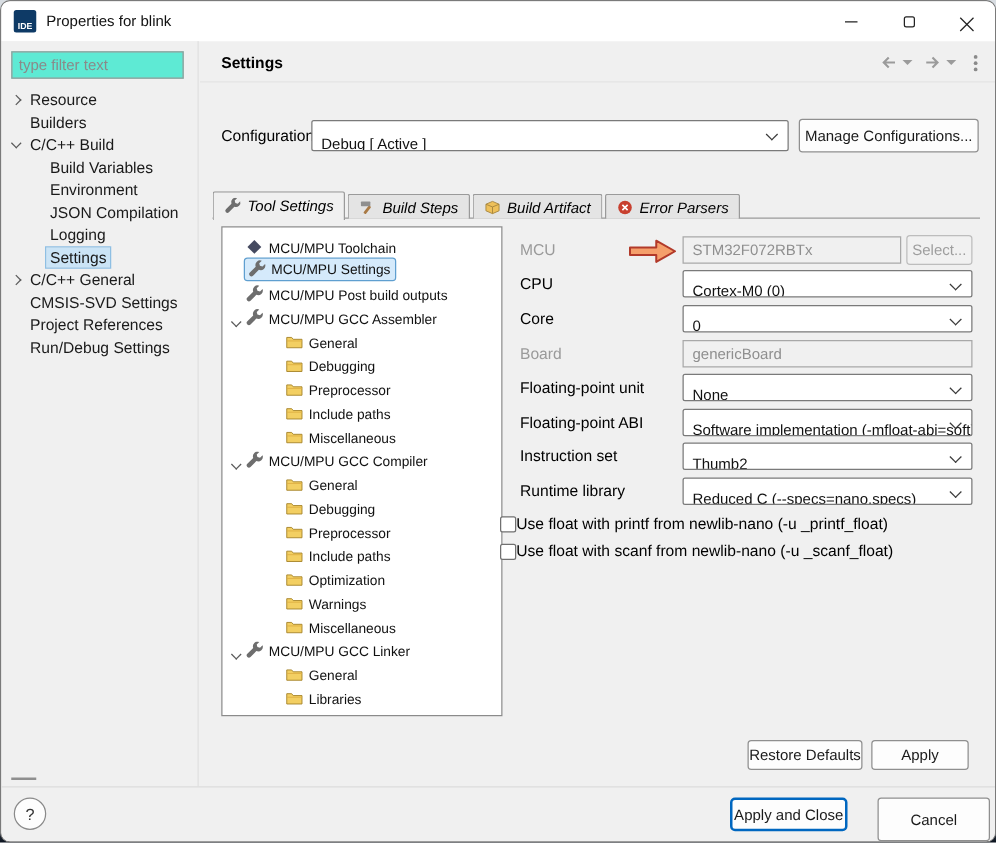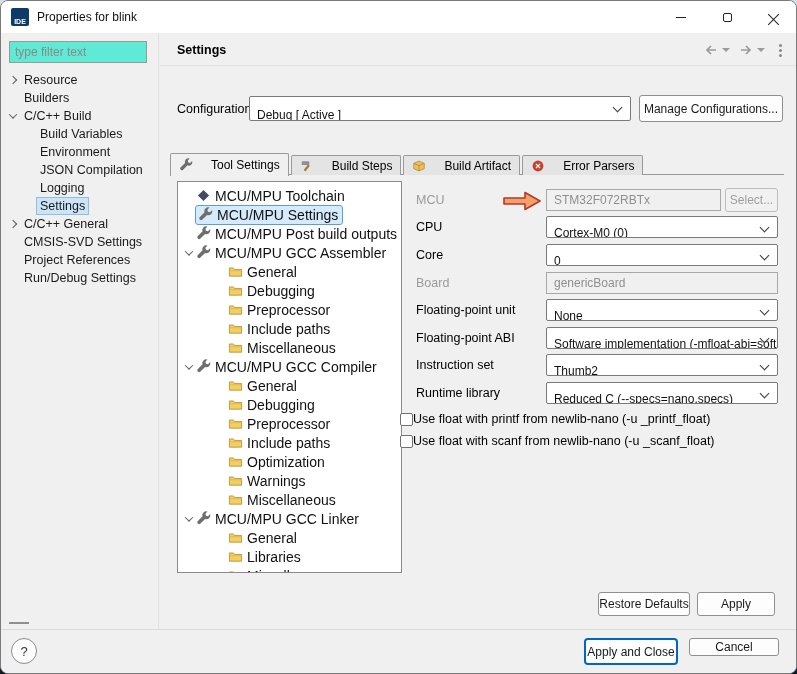--- a/index.html
+++ b/index.html
@@ -65,31 +65,31 @@
              border-right:1.4px solid #3b3b3b; border-bottom:1.4px solid #3b3b3b; transform:rotate(45deg); }
   .config-select { position:absolute; left:89px; top:63px; width:382px; height:25px; }
   .btn { border:1px solid #8f8f8f; background:#fdfdfd; border-radius:3px; font-size:12px;
          display:flex; align-items:center; justify-content:center; color:#1a1a1a; cursor:default;
          font-family:"Liberation Sans", sans-serif; }
   .btn.disabled { color:#9e9e9e; border-color:#bdbdbd; background:#f1f1f1; }
   .manage-btn { position:absolute; left:479px; top:62px; width:144px; height:27px; }
 
   
   .tabs { position:absolute; left:10px; top:119px; height:23px; display:flex; align-items:flex-end; z-index:2; }
-  .tab { display:flex; align-items:center; gap:18px; height:20px; padding:0 8px; font-size:12px;
+  .tab { display:flex; align-items:center; gap:5px; height:20px; padding:0 8px; font-size:12px;
          border:1px solid #9a9a9a; border-bottom:none; background:#e4e4e4; margin-right:2px;
-         border-radius:2px 2px 0 0; cursor:default; white-space:nowrap; }
+         border-radius:2px 2px 0 0; cursor:default; white-space:nowrap;font-style:italic; }
   .tab.active { background:#f0f0f0; height:23px; margin-bottom:-1px; padding-bottom:1px; }
   .ic14 { width:14px; height:14px; }
   .tabstrip-line { position:absolute; left:10px; right:12px; top:141px; border-top:1px solid #9a9a9a; z-index:1; }
 
   
   .tool-tree { position:absolute; left:17px; top:148px; width:225px; height:392px; background:#fff;
                border:1px solid #8b8b8b; padding-top:4px; overflow:hidden; }
-  .titem { height:19px; display:flex; align-items:center; font-size:14px; color:#111;
+  .titem { height:19px; display:flex; align-items:flex-end; font-size:11px; color:#111;
            padding-left:4px; white-space:nowrap; cursor:default; }
   .titem .chev-slot { width:14px; min-width:14px; display:flex; justify-content:center; align-items:center; }
   .titem.lvl1 { padding-left:36px; }
   .ic15 { width:15px; height:15px; margin-right:4px; flex:none; }
   .sel-box { display:flex; align-items:center; background:#d5eafb; outline:1px solid #5f9fd0;
              border-radius:2px; padding:1px 4px 1px 2px; }
 
   
   .frow { position:absolute; left:256px; right:20px; height:24px; }
   .flabel { position:absolute; left:0; top:4px; font-size:12.5px; color:#000; white-space:nowrap; }
@@ -109,21 +109,21 @@
   .apply-btn   { position:absolute; right:21px;  top:559px; width:78px; height:24px; }
 
   
   .footer { position:absolute; left:0; right:0; bottom:0; height:44px; background:#f0f0f0;
             border-top:1px solid #dcdcdc; }
   .help-btn { position:absolute; left:10px; top:8px; width:26px; height:26px; border-radius:50%;
               border:1px solid #8a8a8a; background:#fdfdfd; display:flex; align-items:center;
               justify-content:center; font-size:13px; color:#333; cursor:default; }
   .apply-close-btn { position:absolute; right:118px; top:8px; width:94px; height:27px;
               border:2px solid #0067c0; border-radius:4px; }
-  .cancel-btn { position:absolute; right:17px; top:8px; width:90px; height:18px; }
+  .cancel-btn { position:absolute; right:4px; top:8px; width:90px; height:35px; }
 </style>
 </head>
 <body>
 
 <svg width="0" height="0" style="position:absolute">
   <defs>
     <symbol id="i-wrench" viewBox="0 0 16 16">
       <path d="M15 3.4a4 4 0 0 1-5.3 5l-5 5a1.9 1.9 0 1 1-2.7-2.7l5-5A4 4 0 0 1 12.2.6L10 2.8l.6 2.2 2.2.6L15 3.4z" fill="#6e6e6e"></path>
     </symbol>
     <symbol id="i-hammer" viewBox="0 0 16 16">

